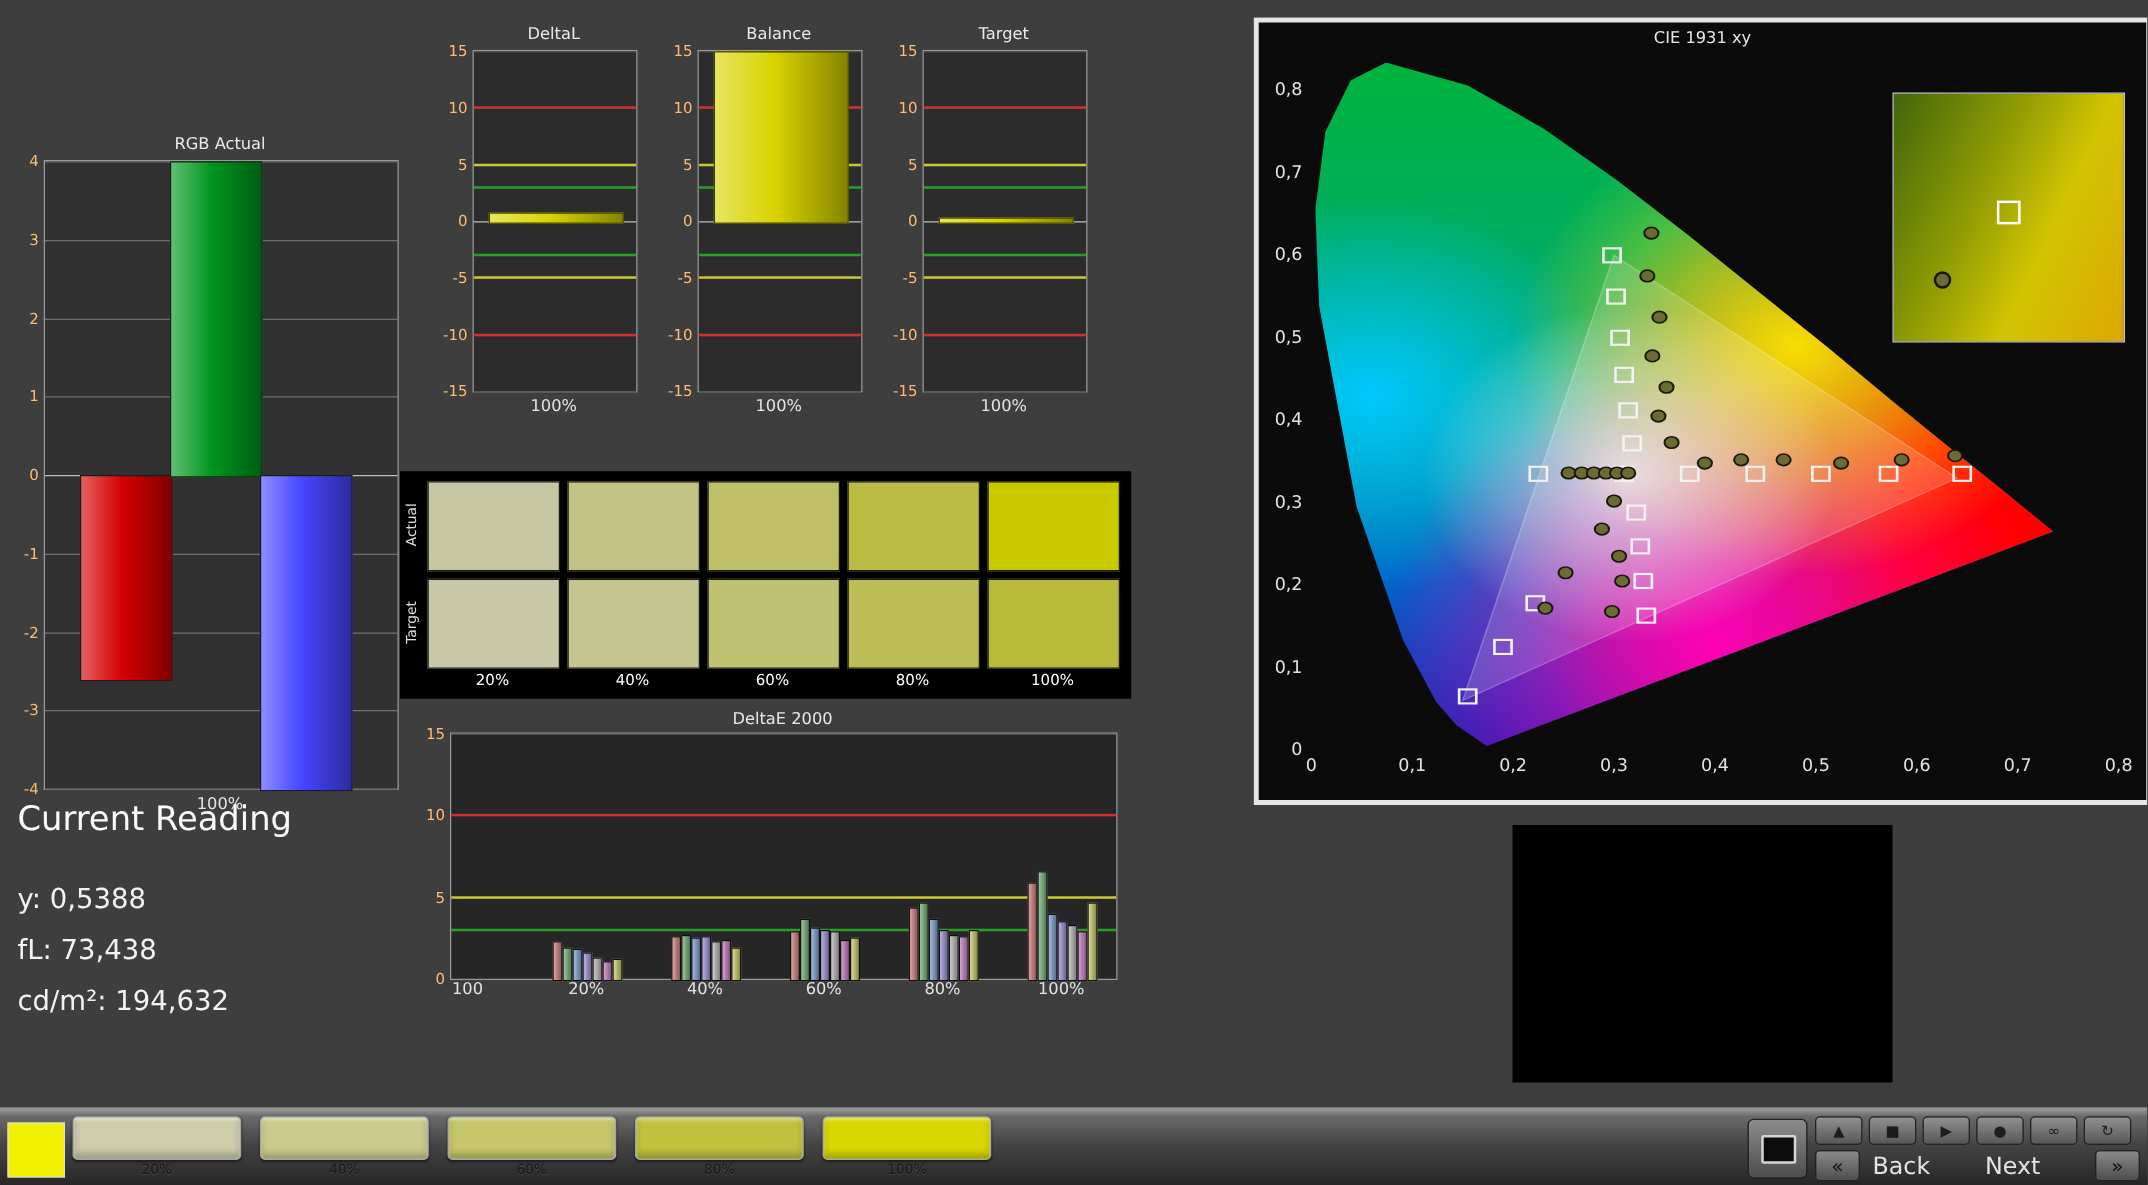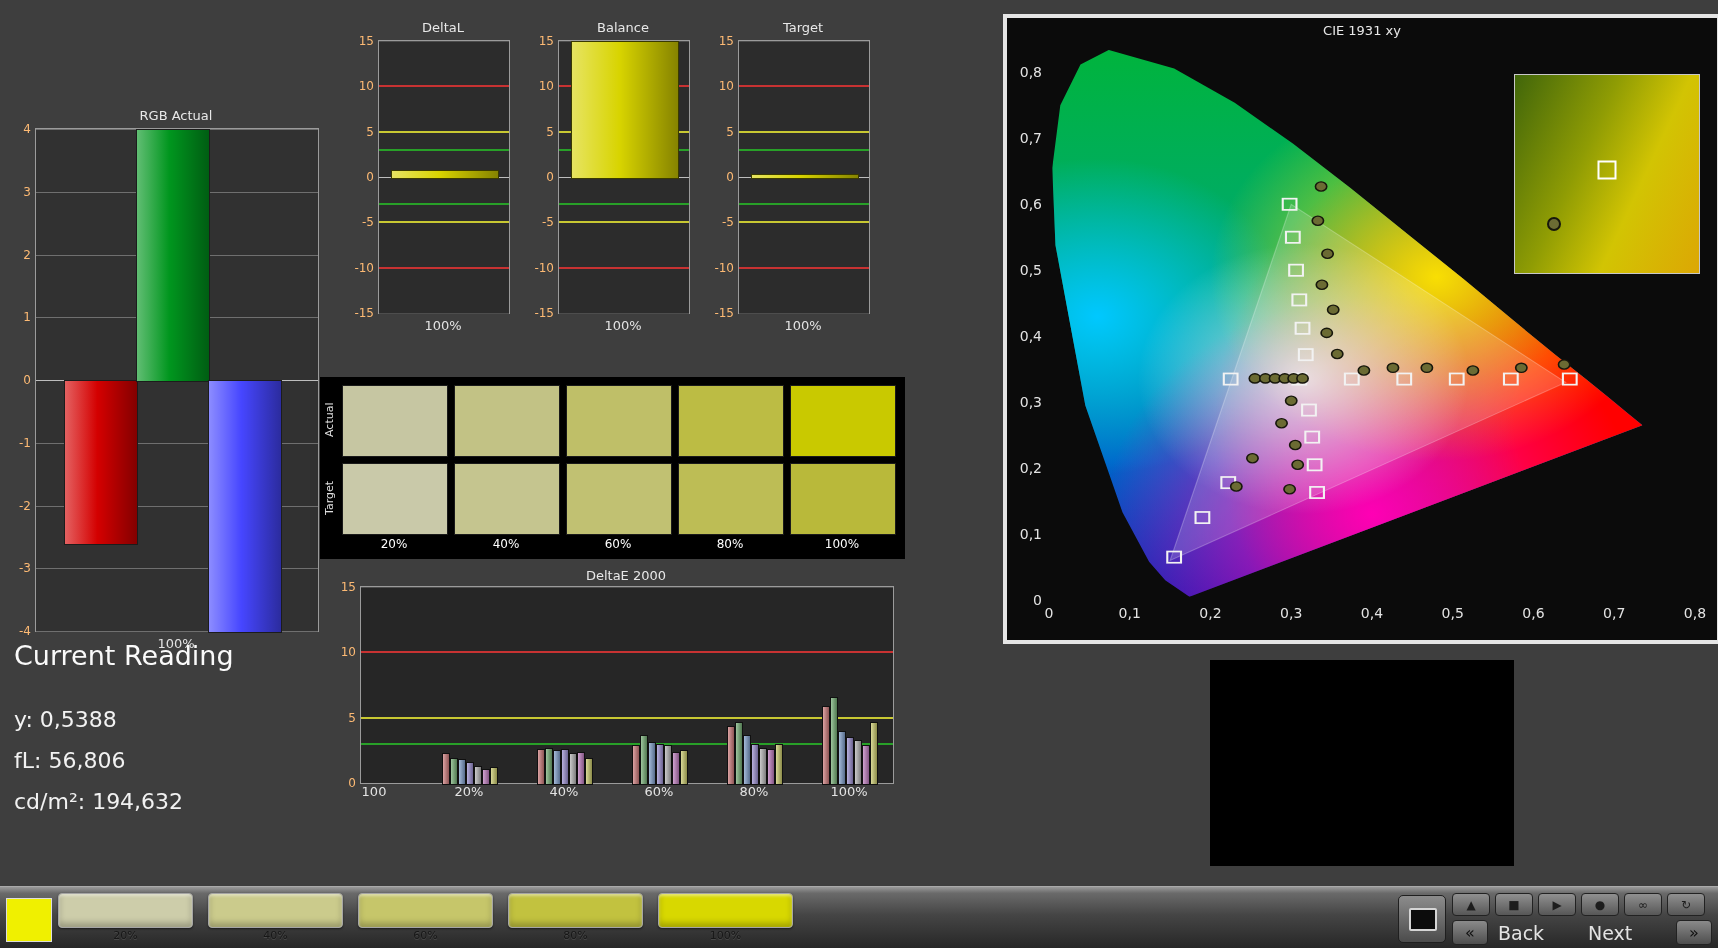--- a/index.html
+++ b/index.html
@@ -404,21 +404,21 @@
         <div class="cie-ytick" style="top: 40.4762%;">0,5</div>
         <div class="cie-ytick" style="top: 28.5714%;">0,6</div>
         <div class="cie-ytick" style="top: 16.6667%;">0,7</div>
         <div class="cie-ytick" style="top: 4.7619%;">0,8</div>
       </div>
   </section>
 
   <section class="reading">
     <div class="reading-title">Current Reading</div>
     <div class="reading-line">y: 0,5388</div>
-    <div class="reading-line">fL: 56,806</div>
+    <div class="reading-line">fL: 73,438</div>
     <div class="reading-line">cd/m²: 194,632</div>
   </section>
 
   <div class="preview"></div>
 
   <footer class="bottom-bar">
     <div class="current-patch" style="background: rgb(240, 240, 0);"></div>
     <div id="patchStrip">
         <div class="patch" style="left: 58px;">
           <div class="patch-swatch" style="background: rgb(205, 205, 170);"></div>

